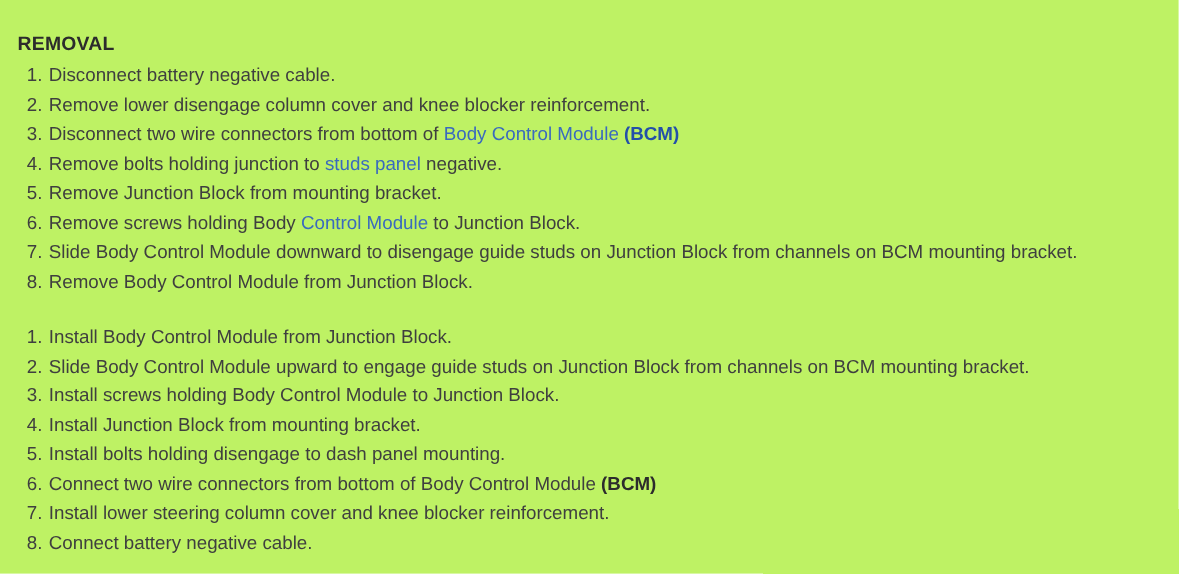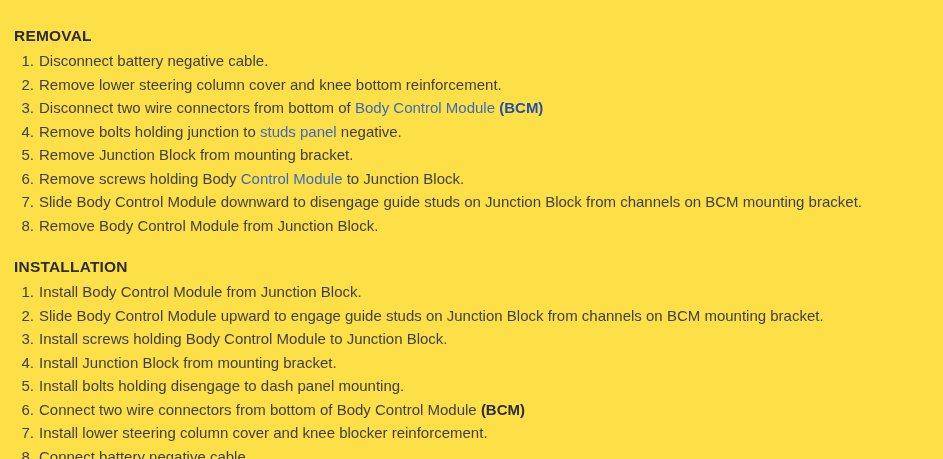--- a/index.html
+++ b/index.html
@@ -5,21 +5,21 @@
   * { box-sizing: border-box; }
   html, body { margin: 0; padding: 0; background: #ffffff; }
   .page {
     width: 943px;
     height: 459px;
     overflow: hidden;
     padding: 27px 14px 0 14px;
     font-family: "Liberation Sans", sans-serif;
     font-size: 15px;
     color: var(--body-text, #3f3f3f);
-    background: #fde047;
+    background: #bef264;
   }
   .section-title {
     font-size: 15.5px;
     font-weight: bold;
     color: var(--heading, #2c2c2c);
     line-height: 17px;
     margin: 0 0 5px 0;
     letter-spacing: 0.2px;
   }
   .section + .section { margin-top: 21px; }
@@ -47,21 +47,21 @@
 
   <div class="section">
     <h2 class="section-title">REMOVAL</h2>
     <ol class="steps">
       <li class="step">
         <span class="step-num">1.</span>
         <span class="step-text"><span>Disconnect battery negative cable.</span></span>
       </li>
       <li class="step">
         <span class="step-num">2.</span>
-        <span class="step-text"><span>Remove lower steering column cover and knee bottom reinforcement.</span></span>
+        <span class="step-text"><span>Remove lower disengage column cover and knee blocker reinforcement.</span></span>
       </li>
       <li class="step">
         <span class="step-num">3.</span>
         <span class="step-text"><span>Disconnect two wire connectors from bottom of </span><a class="link">Body Control Module</a><span> </span><a class="link-strong">(BCM)</a></span>
       </li>
       <li class="step">
         <span class="step-num">4.</span>
         <span class="step-text"><span>Remove bolts holding junction to </span><a class="link">studs panel</a><span> negative.</span></span>
       </li>
       <li class="step">
@@ -77,21 +77,20 @@
         <span class="step-text"><span>Slide Body Control Module downward to disengage guide studs on Junction Block from channels on BCM mounting bracket.</span></span>
       </li>
       <li class="step">
         <span class="step-num">8.</span>
         <span class="step-text"><span>Remove Body Control Module from Junction Block.</span></span>
       </li>
     </ol>
   </div>
 
   <div class="section">
-    <h2 class="section-title">INSTALLATION</h2>
     <ol class="steps">
       <li class="step">
         <span class="step-num">1.</span>
         <span class="step-text"><span>Install Body Control Module from Junction Block.</span></span>
       </li>
       <li class="step">
         <span class="step-num">2.</span>
         <span class="step-text"><span>Slide Body Control Module upward to engage guide studs on Junction Block from channels on BCM mounting bracket.</span></span>
       </li>
       <li class="step">

